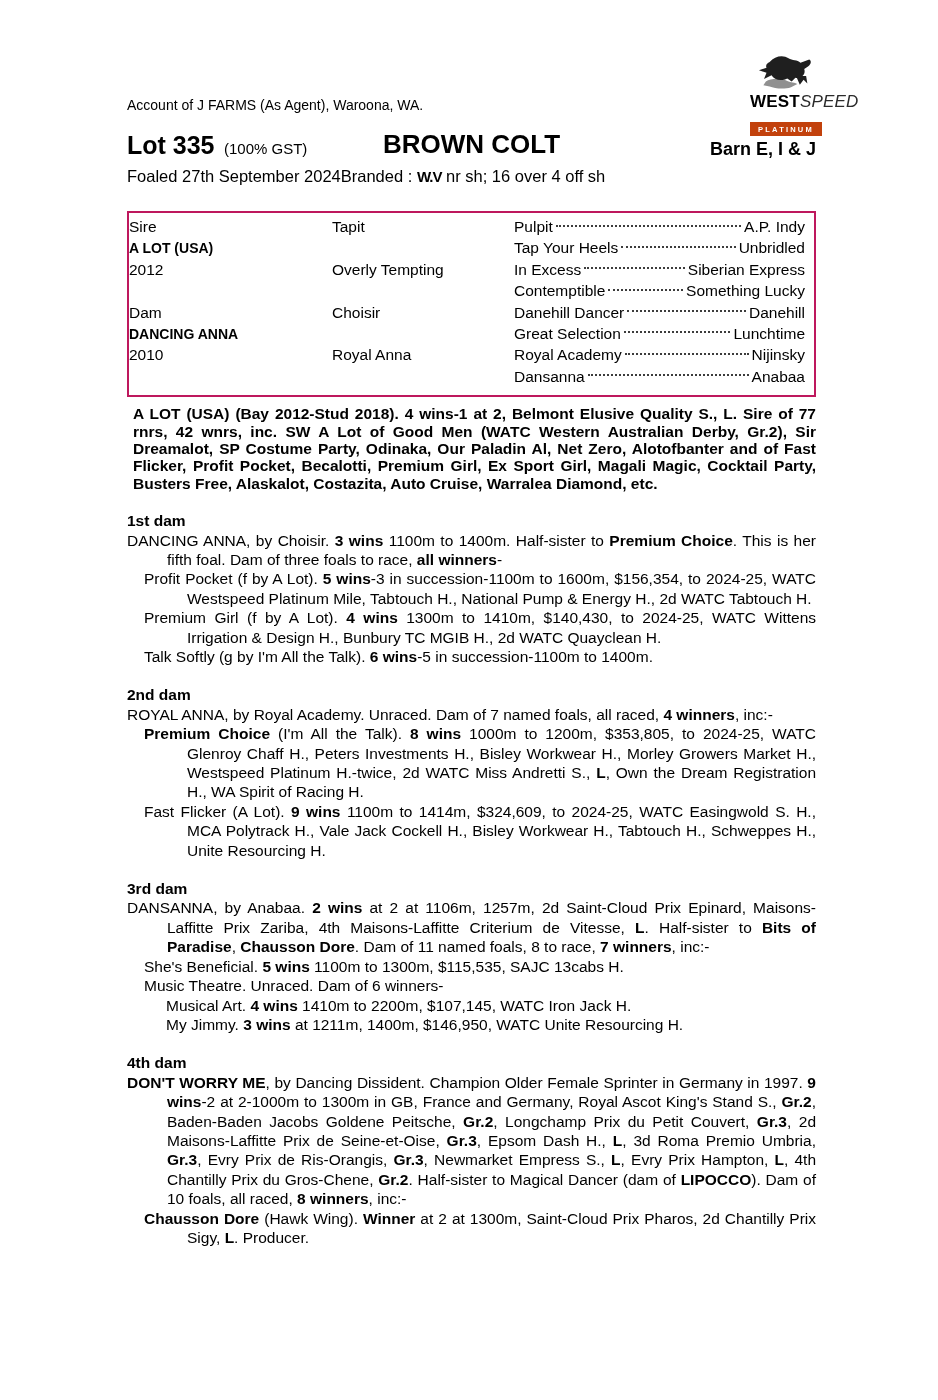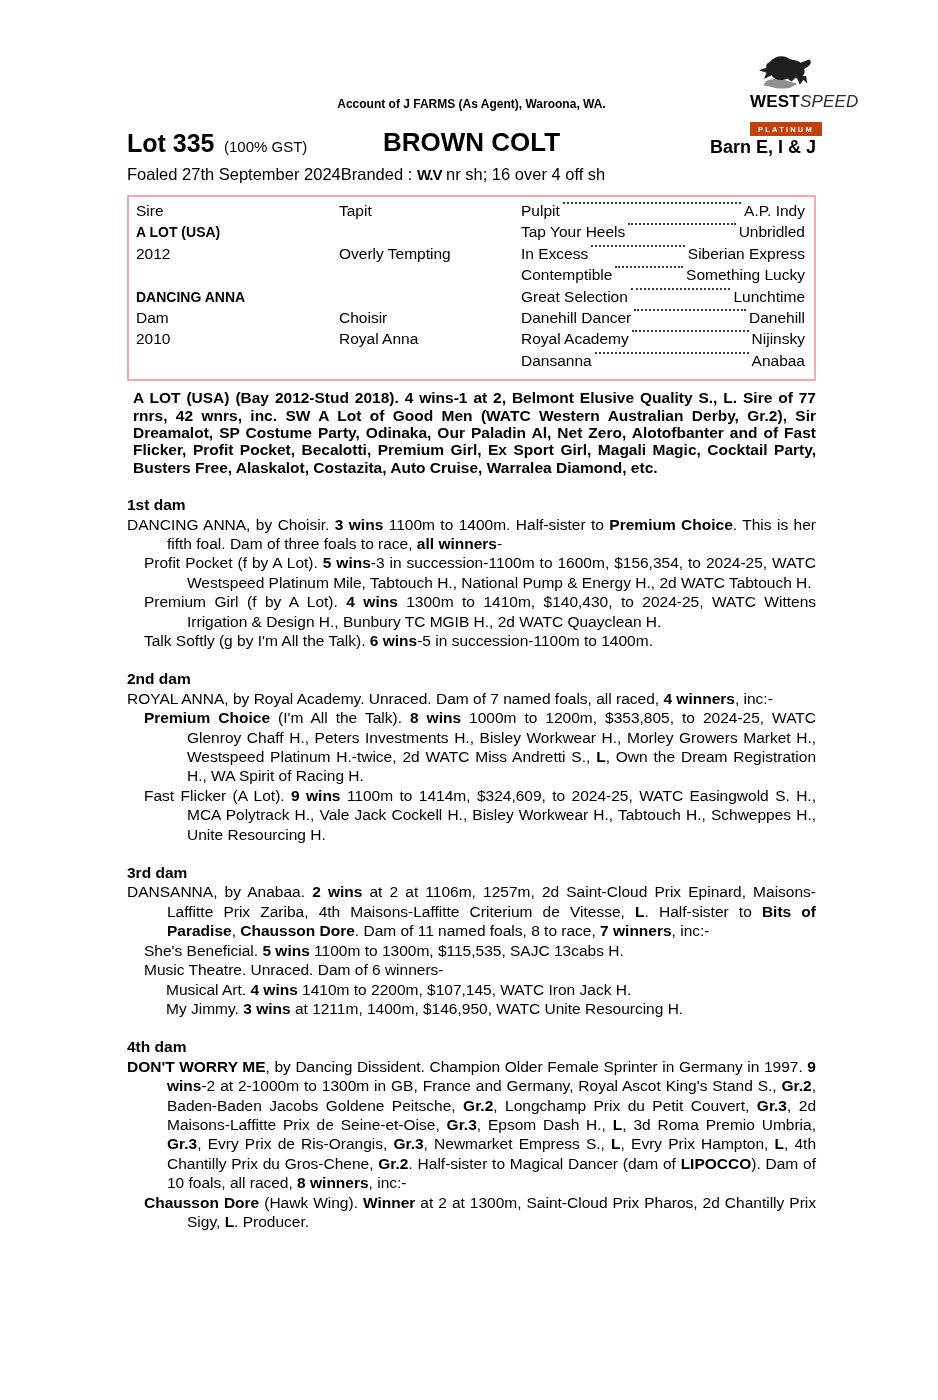--- a/index.html
+++ b/index.html
@@ -15,38 +15,38 @@
   
   .logo { position:absolute; left:750px; top:52px; width:72px; text-align:center; }
   .logo svg { width:64px; height:44px; display:block; margin:0 auto; }
   .logo-word { font-size:17px; line-height:12px; letter-spacing:.2px; white-space:nowrap; }
   .logo-word .w1 { font-weight:900; }
   .logo-word .w2 { font-style:italic; font-weight:400; color:#2b2b2b; }
   .logo-badge { background:#c2410c; color:#fff; font-size:7.5px; font-weight:bold;
     letter-spacing:2.2px; padding:2.5px 0 2px; margin-top:14px; }
 
   
-  .account { text-align:center; font-weight:bold; font-size:12px; margin-top:97px; }
+  .account { font-weight:normal; font-size:14px; margin-top:97px; }
   .lot-row { position:relative; margin-top:16px; height:31px; }
   .lot-left { position:absolute; left:0; bottom:0; white-space:nowrap; }
   .lot-num { font-size:25px; font-weight:800; }
   .gst { font-size:15px; font-weight:normal; margin-left:5px; }
   .horse-title { position:absolute; left:50%; transform:translateX(-50%); bottom:0;
     font-size:26px; font-weight:800; white-space:nowrap; }
   .barn { position:absolute; right:0; bottom:0; font-size:18px; font-weight:800; white-space:nowrap; }
   .foal-row { display:flex; justify-content:flex-start; font-size:16.5px; margin-top:7px; }
   .brand-mark { font-weight:900; font-size:15px; letter-spacing:-1px; }
 
   
-  .ped-table { border:2px solid #fca5a5; margin-top:11px; padding:5px 9px 6px 7px; }
+  .ped-table { border:2px solid #be185d; margin-top:25px; padding:5px 9px 6px 0; }
   .ped-row { display:flex; align-items:baseline; height:21.4px; font-size:15.5px; }
   .c1 { width:203px; flex:none; }
   .c1.bold { font-weight:800; font-size:14px; }
   .c2 { width:182px; flex:none; }
-  .c3 { flex:1; display:flex; align-items:flex-start; min-width:0; }
+  .c3 { flex:1; display:flex; align-items:center; min-width:0; }
   .c3 .nm { white-space:nowrap; }
   .leader { flex:1; border-bottom:2px dotted #3c3c3c; margin:0 3px 3px 3px; min-width:10px; }
 
   
   .sire-para { font-weight:bold; font-size:15.5px; line-height:17.4px;
     text-align:justify; margin:8px 0 0 6px; }
 
   
   .section { margin-top:19px; font-size:15.5px; line-height:19.4px; }
   .section-heading { font-weight:bold; }
@@ -125,35 +125,35 @@
       <div class="ped-row">
         <div class="c1"></div>
         <div class="c2"></div>
         <div class="c3">
           <span class="nm">Contemptible</span>
           <span class="leader"></span>
           <span class="nm">Something Lucky</span>
         </div>
       </div>
       <div class="ped-row">
-        <div class="c1 bold">DANCING ANNA</div>
-        <div class="c2"></div>
-        <div class="c3">
-          <span class="nm">Great Selection</span>
-          <span class="leader"></span>
-          <span class="nm">Lunchtime</span>
-        </div>
-      </div>
-      <div class="ped-row">
         <div class="c1">Dam</div>
         <div class="c2">Choisir</div>
         <div class="c3">
           <span class="nm">Danehill Dancer</span>
           <span class="leader"></span>
           <span class="nm">Danehill</span>
+        </div>
+      </div>
+      <div class="ped-row">
+        <div class="c1 bold">DANCING ANNA</div>
+        <div class="c2"></div>
+        <div class="c3">
+          <span class="nm">Great Selection</span>
+          <span class="leader"></span>
+          <span class="nm">Lunchtime</span>
         </div>
       </div>
       <div class="ped-row">
         <div class="c1">2010</div>
         <div class="c2">Royal Anna</div>
         <div class="c3">
           <span class="nm">Royal Academy</span>
           <span class="leader"></span>
           <span class="nm">Nijinsky</span>
         </div>

